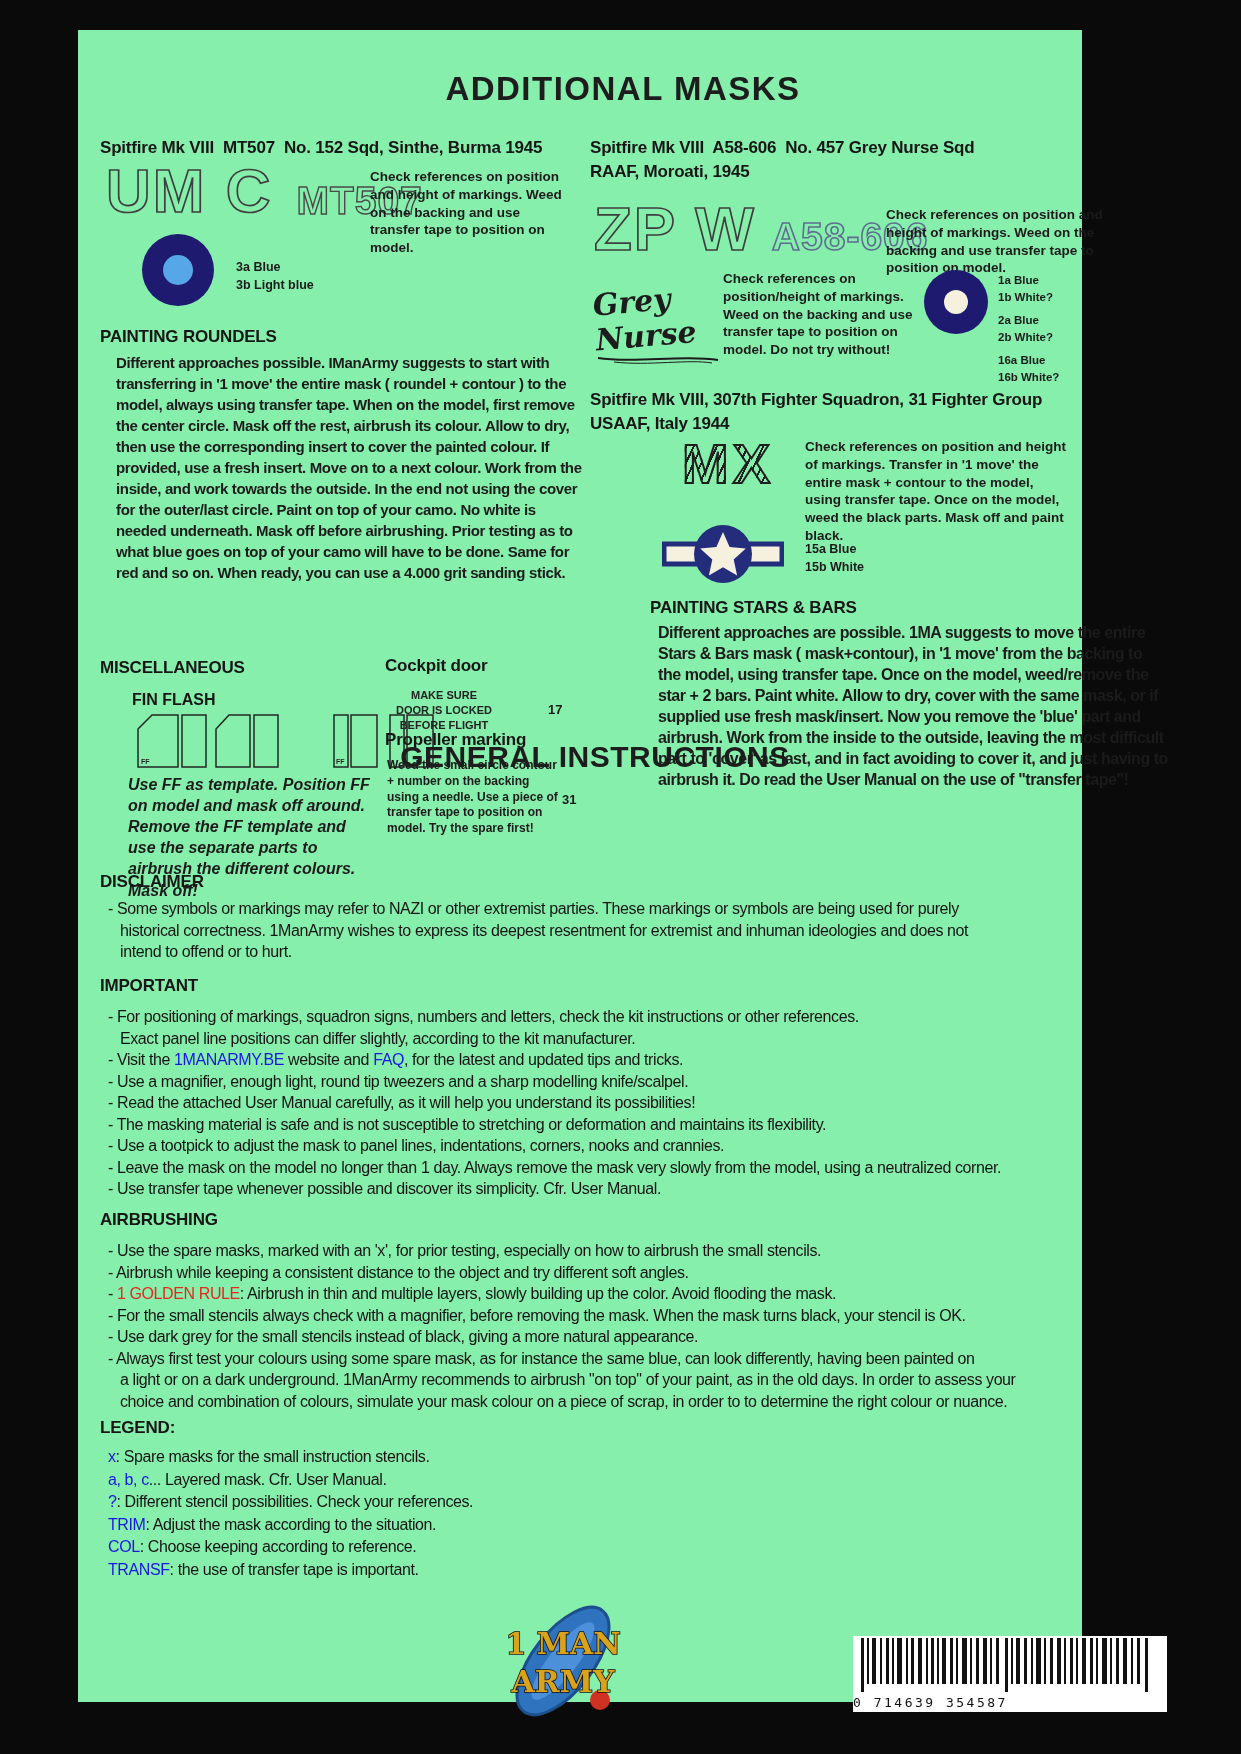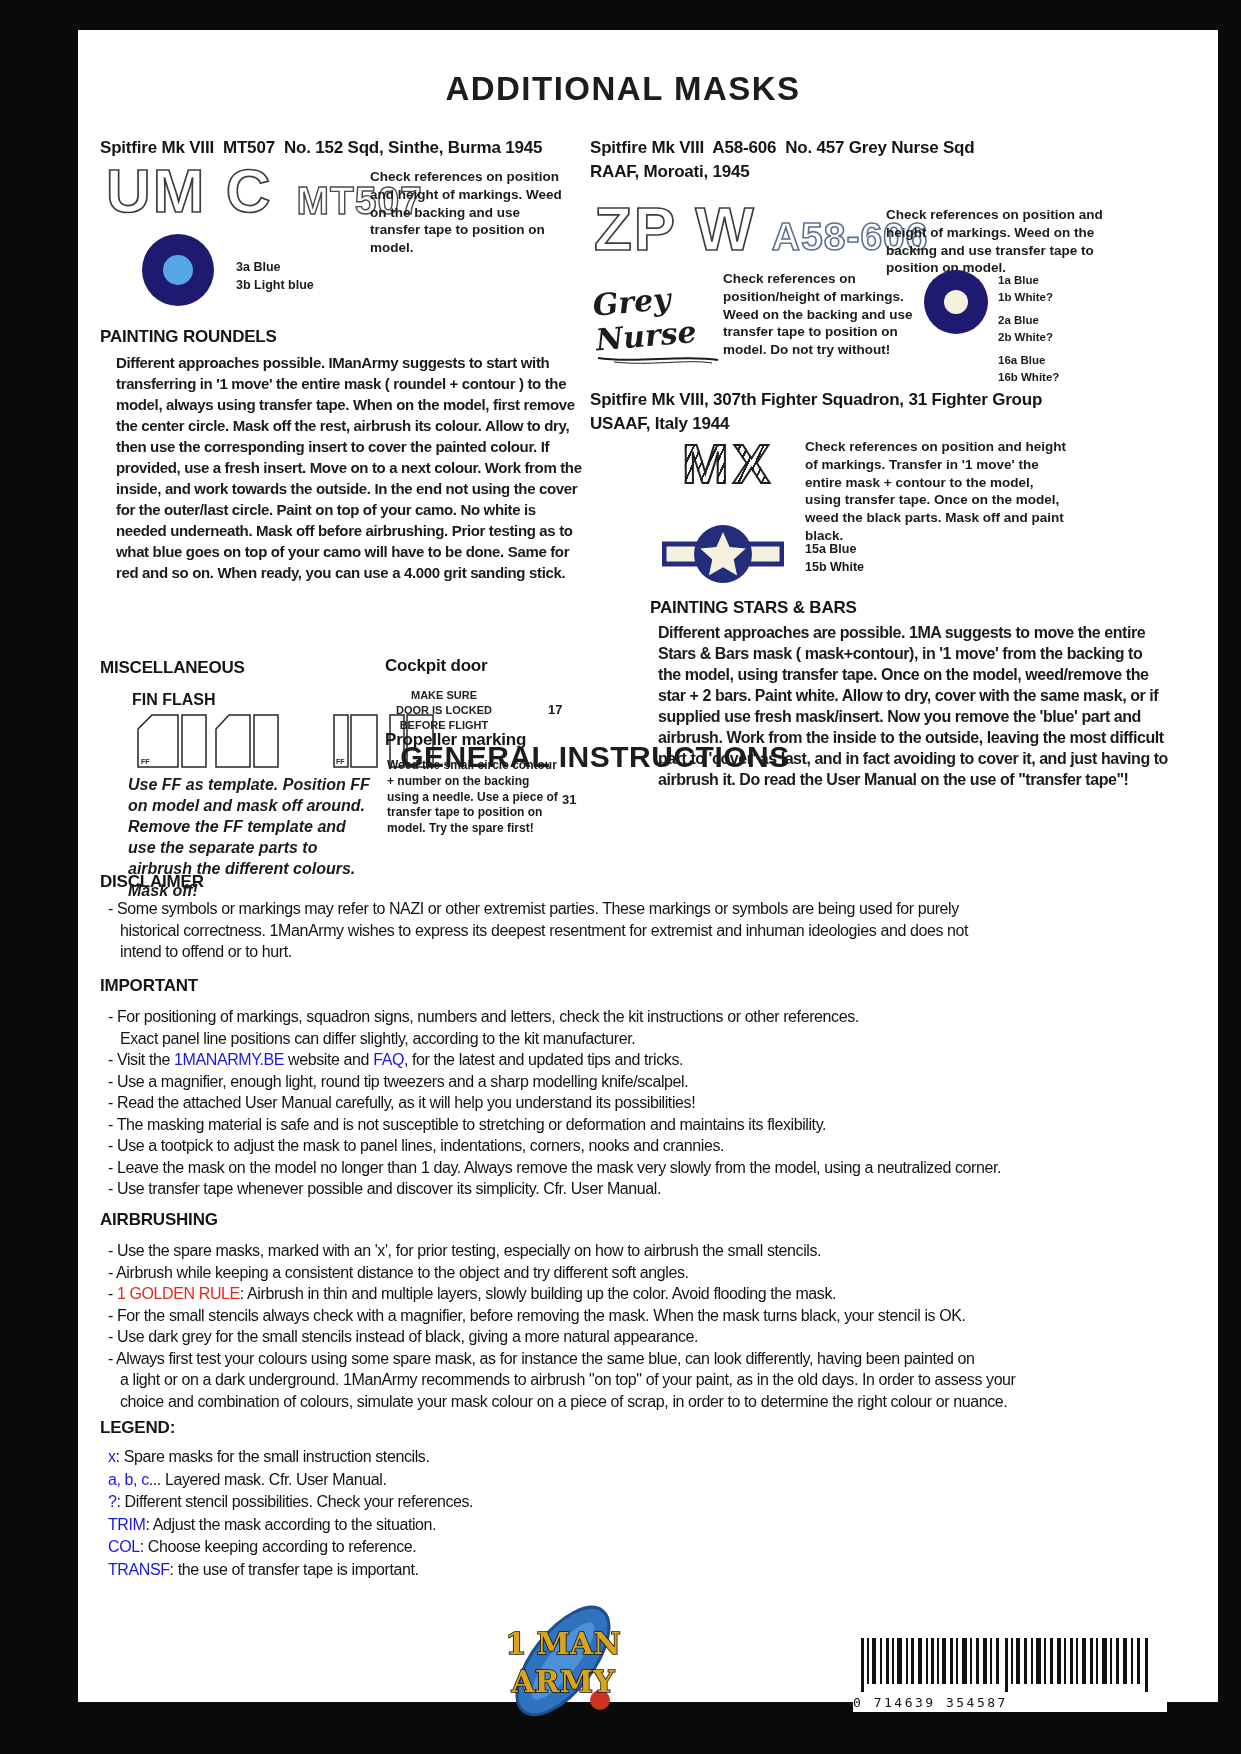--- a/index.html
+++ b/index.html
@@ -1,18 +1,18 @@
 <!DOCTYPE html>
 <html><head>
 <meta charset="utf-8">
 <style>
   html,body{margin:0;padding:0;background:#000;}
   .page{position:relative;width:1241px;height:1754px;background:#0a0a0a;overflow:hidden;
         font-family:"Liberation Sans",sans-serif;color:#1a1a1a;}
-  .panel{position:absolute;left:78px;top:30px;width:1140px;height:1672px;background:#ffffff;}
+  .panel{position:absolute;left:78px;top:30px;width:1004px;height:1672px;background:#86efac;}
   .abs{position:absolute;}
   .doc-title{width:1090px;text-align:center;font-size:33px;font-weight:bold;letter-spacing:1.5px;color:#1d1d1d;}
   .h1{font-size:17px;font-weight:bold;letter-spacing:-0.2px;white-space:pre-wrap;line-height:1.4;color:#161616;}
   .h2{font-size:17px;font-weight:bold;letter-spacing:-0.2px;color:#161616;}
   .h3{font-size:16px;font-weight:bold;color:#161616;}
   .note{font-size:13.5px;font-weight:bold;line-height:1.32;color:#1b1b1b;}
   .para{font-size:15px;font-weight:bold;line-height:21px;letter-spacing:-0.35px;color:#1b1b1b;}
   .para2{font-size:16px;font-weight:bold;line-height:21px;letter-spacing:-0.45px;color:#1b1b1b;}
   .labels{font-size:12.5px;font-weight:bold;line-height:1.45;color:#1b1b1b;white-space:pre-line;}
   .outline{color:transparent;-webkit-text-stroke:1.7px #3e3e3e;font-weight:bold;letter-spacing:2px;line-height:1;}

